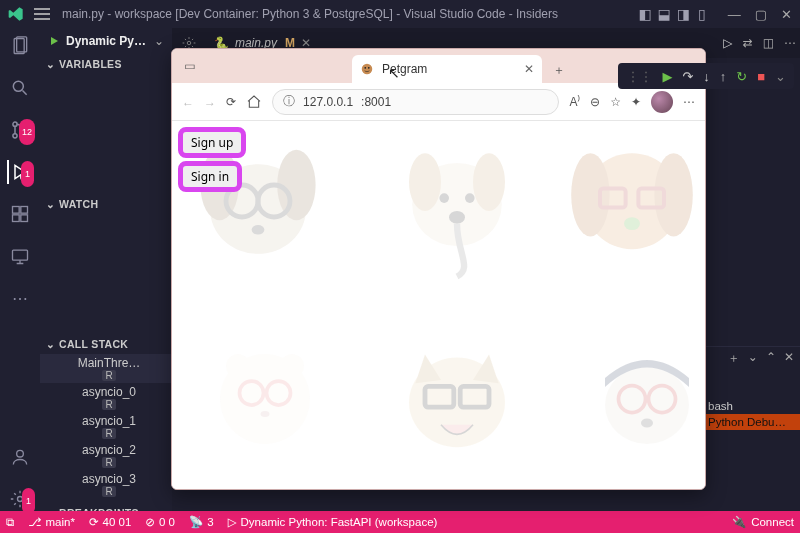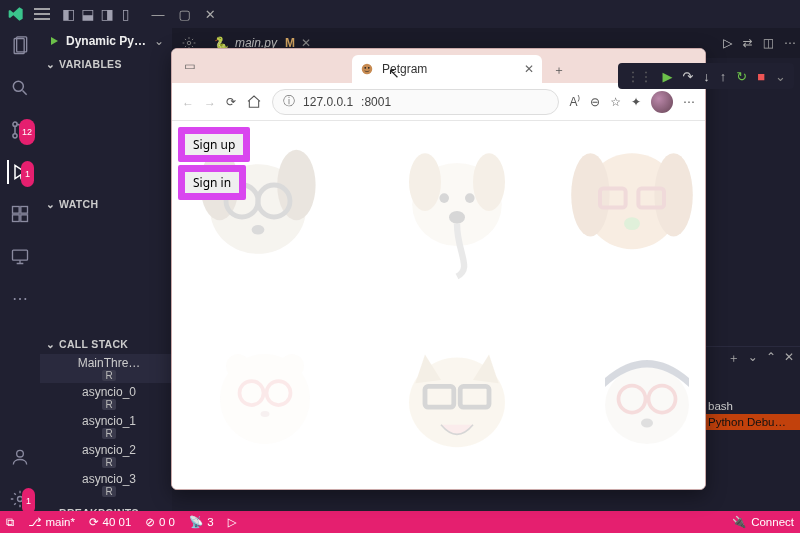--- a/index.html
+++ b/index.html
@@ -70,21 +70,21 @@
   .browser .newtab { width: 26px; height: 26px; display: flex; align-items: center; justify-content: center; color: #555; }
   .browser .wincontrols { margin-left: auto; display: flex; gap: 18px; padding: 6px 12px 0; color: #555; font-size: 12px; }
   .browser .side-btn { width: 28px; height: 28px; display:flex; align-items:center; justify-content:center; color:#555; align-self:center;}
   .browser .toolbar { height: 38px; background: #fff; border-bottom: 1px solid #e6e6e6; display: flex; align-items: center; gap: 10px; padding: 0 10px; color: #555; }
   .browser .toolbar .addr { flex: 1; height: 26px; border: 1px solid #ddd; border-radius: 14px; display: flex; align-items: center; gap: 8px; padding: 0 10px; font-size: 12px; color: #444; background: #fafafa; }
   .browser .toolbar .addr .info { color: #777; }
   .browser .toolbar .ricons { display: flex; gap: 10px; align-items: center; }
   .browser .toolbar .avatar { width: 22px; height: 22px; border-radius: 50%; background: radial-gradient(circle at 35% 35%, #b8a, #645); }
   .browser .page { flex: 1; background: #fff; position: relative; overflow: hidden; }
   .browser .page .btns { position: absolute; left: 6px; top: 6px; display: flex; flex-direction: column; align-items: flex-start; gap: 3px; }
-  .browser .page button { font: 12px system-ui; padding: 2px 8px; background: #efefef; border: 7px solid #d946ef; border-radius: 2px; }
+  .browser .page button { font: 12px system-ui; padding: 2px 8px; background: #efefef; border: 5px solid #d946ef; border-radius: 8px; }
   .browser .page .dogs { position: absolute; inset: 0; opacity: 0.18; }
   .browser .page .dog { position: absolute; }
   .dog.d1 { left: 6px; top: 0; width: 160px; height: 160px; }
   .dog.d2 { left: 205px; top: -4px; width: 160px; height: 175px; }
   .dog.d3 { left: 380px; top: -8px; width: 160px; height: 170px; }
   .dog.d4 { left: 18px; top: 200px; width: 150px; height: 150px; opacity:.7;}
   .dog.d5 { left: 205px; top: 195px; width: 160px; height: 160px; }
   .dog.d6 { left: 400px; top: 195px; width: 150px; height: 160px; }
 
   .cursor { position: absolute; left: 388px; top: 65px; font-size: 14px; color: #222; pointer-events:none; }
@@ -98,20 +98,21 @@
   <span class="vscode-icon">
     <svg width="16" height="16" viewBox="0 0 24 24">
         <path fill="#3ac48c" d="M17 2l5 3v14l-5 3-9-8-5 4-2-1V7l2-1 5 4 9-8z"></path>
       </svg>
   </span>
   <span class="menu-icon">
     <svg width="16" height="12" viewBox="0 0 16 12">
         <path stroke="#ccc" stroke-width="1.4" d="M0 1h16M0 6h16M0 11h16"></path>
       </svg>
   </span>
+  <span class="title">main.py - workspace [Dev Container: Python 3 &amp; PostgreSQL] - Visual Studio Code - Insiders</span>
   <div class="layout-icons">
     <span>◧</span>
     <span>⬓</span>
     <span>◨</span>
     <span style="margin-left:2px">▯</span>
   </div>
   <div class="wincontrols">
     <span>—</span>
     <span>▢</span>
     <span>✕</span>
@@ -297,20 +298,21 @@
   <div class="sb-item">
     <span>⊘</span>
     <span>0  0</span>
   </div>
   <div class="sb-item">
     <span>📡</span>
     <span>3</span>
   </div>
   <div class="sb-item">
     <span>▷</span>
+    <span>Dynamic Python: FastAPI (workspace)</span>
   </div>
   <div class="spacer"></div>
   <div class="sb-item">
     <span>🔌</span>
     <span>Connect</span>
   </div>
 </div>
 
 <div class="browser">
   <div class="tabstrip">

